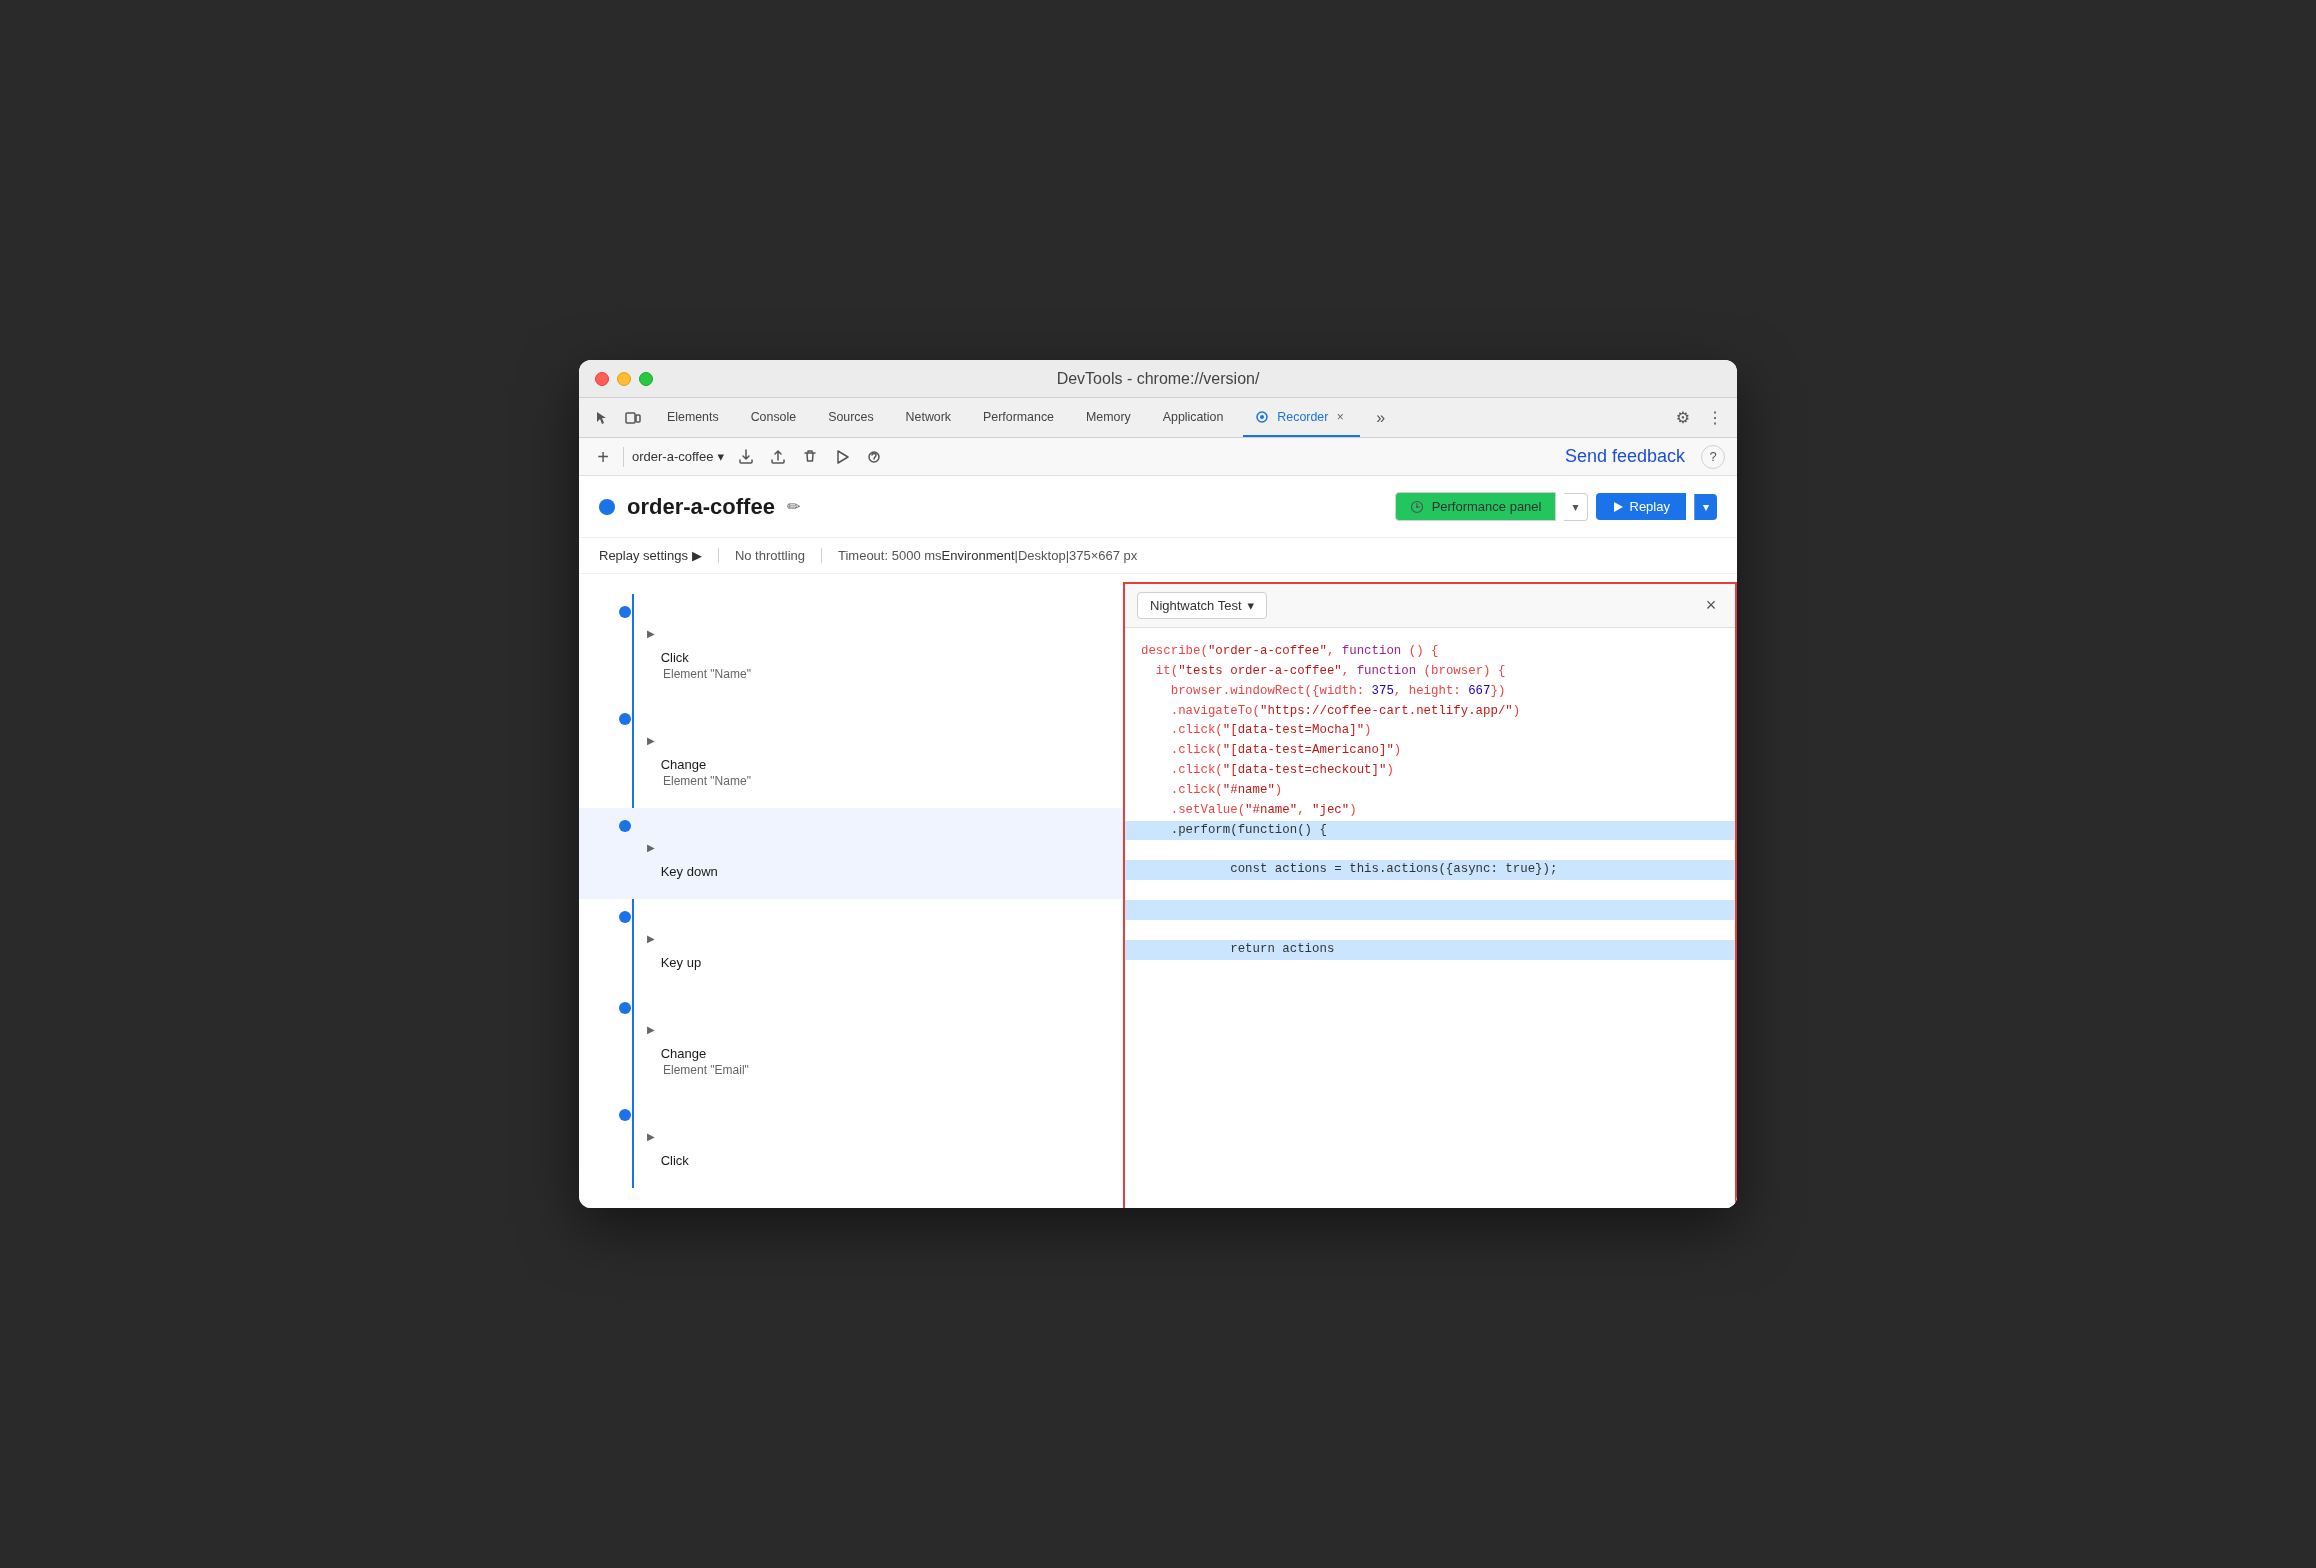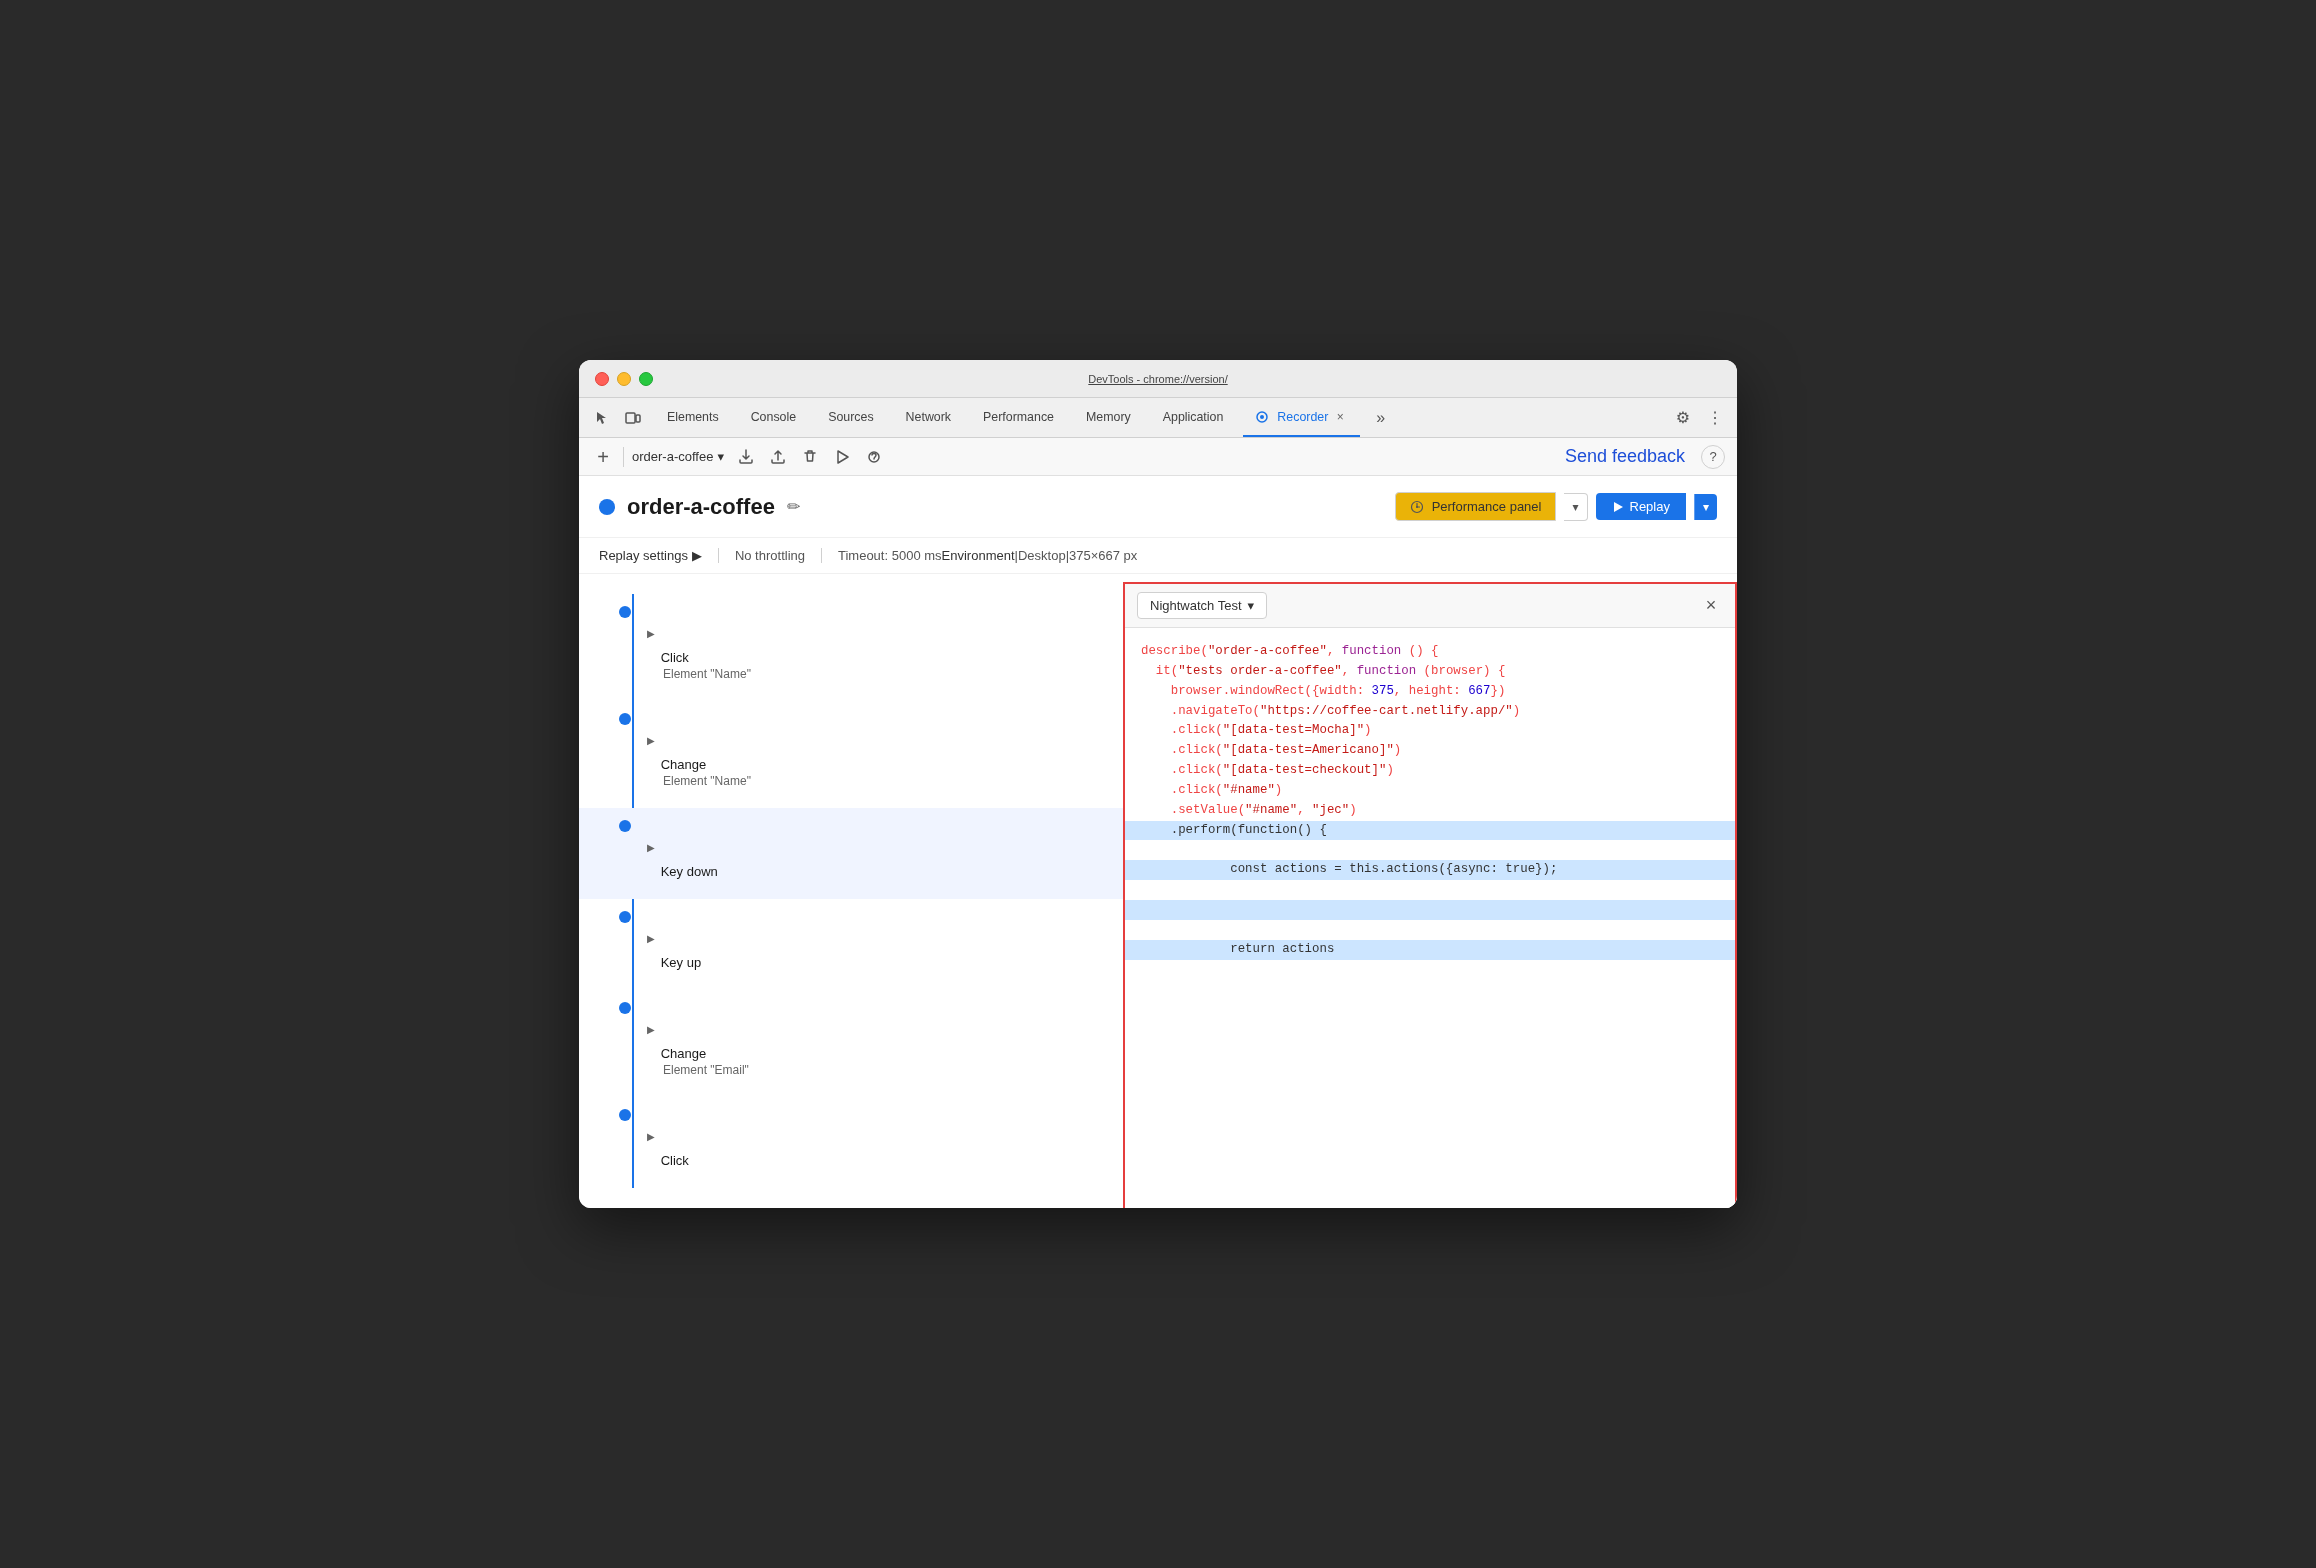--- a/index.html
+++ b/index.html
@@ -37,24 +37,23 @@
       height: 14px;
       border-radius: 50%;
     }
     .tl-red { background: #ff5f57; border: 1px solid #e0433a; }
     .tl-yellow { background: #febc2e; border: 1px solid #d6a023; }
     .tl-green { background: #28c840; border: 1px solid #1da531; }
     .title-bar-title {
       position: absolute;
       left: 50%;
       transform: translateX(-50%);
-      font-size: 11px;
+      font-size: 16px;
       color: #444;
       font-weight: 500;
-      text-decoration: underline;
     }
     
     .devtools-toolbar {
       background: #f0f0f0;
       border-bottom: 1px solid #d0d0d0;
       display: flex;
       align-items: center;
       padding: 0 8px;
       height: 40px;
     }
@@ -240,21 +239,21 @@
       align-items: center;
       gap: 8px;
     }
     .perf-panel-btn {
       display: flex;
       align-items: center;
       gap: 6px;
       padding: 6px 14px;
       border: 1px solid #d0d0d0;
       border-radius: 4px 0 0 4px;
-      background: #eab308;
+      background: #22c55e;
       cursor: pointer;
       font-size: 13px;
       color: #333;
     }
     .perf-panel-dropdown {
       padding: 6px 8px;
       border: 1px solid #d0d0d0;
       border-left: none;
       border-radius: 0 4px 4px 0;
       background: #fff;

